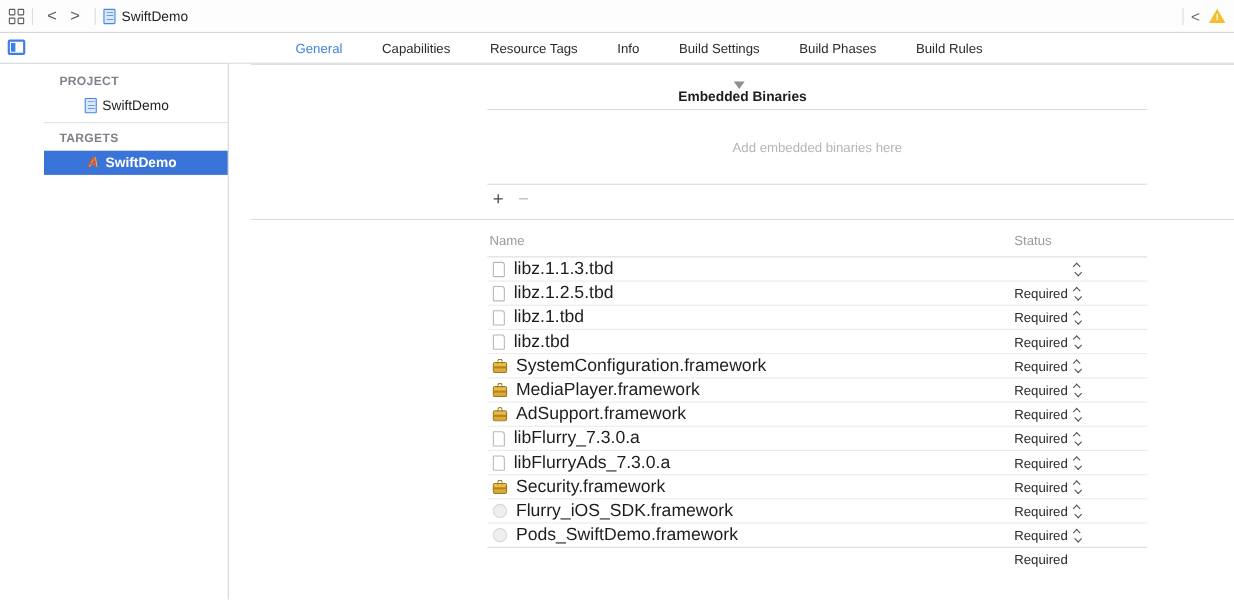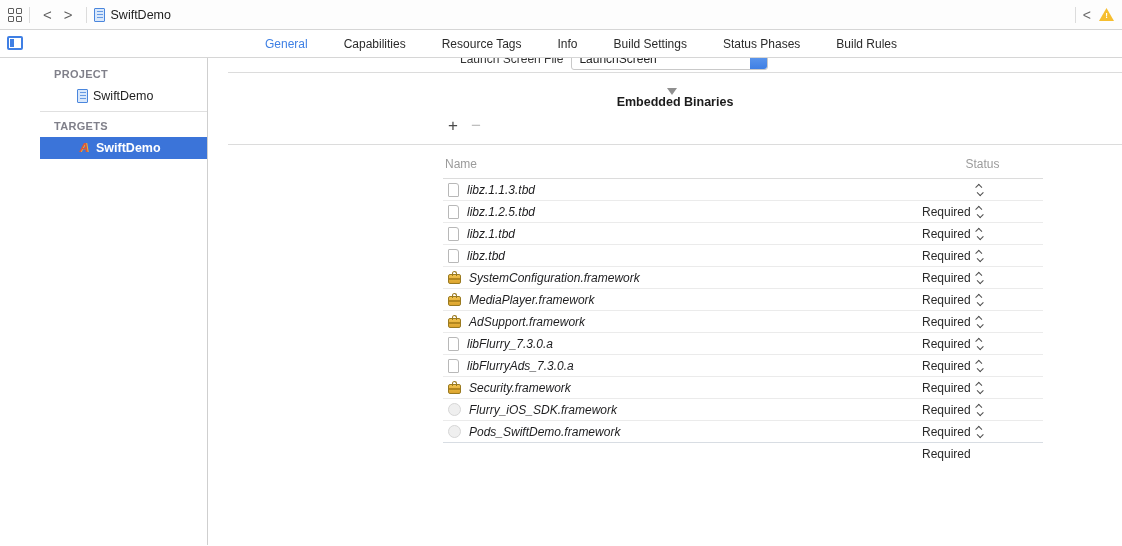--- a/index.html
+++ b/index.html
@@ -53,27 +53,27 @@
   .disc { width:0; height:0; border-left:5px solid transparent; border-right:5px solid transparent; border-top:7px solid #8f8f8f; margin-right:7px; }
   .section-title { font-size:12.5px; font-weight:bold; color:#1c1c1c; }
 
   .emb-table { margin:4px 0 0 235px; width:600px; }
   .emb-box { border-top:1px solid #dcdcdc; border-bottom:1px solid #dcdcdc; height:69px; display:flex; align-items:center; justify-content:center; }
   .emb-placeholder { font-size:12px; color:#b5b5b5; }
   .pm-row { display:flex; align-items:center; gap:13px; padding:4px 0 6px 5px; }
   .pm { font-size:17px; line-height:1; color:#4a4a4a; font-weight:400; cursor:default; }
   .pm.disabled { color:#bdbdbd; }
 
-  .lf-table { margin:6px 0 0 235px; width:600px;text-align:center; }
+  .lf-table { margin:6px 0 0 235px; width:600px; }
   .lf-head { display:flex; font-size:12px; color:#9b9b9b; padding:6px 0 7px 2px; }
   .lf-head .col-status { margin-left:auto; width:121px; }
   .rows { border-top:1px solid #dcdcdc; }
   .row { display:flex; align-items:center; height:22px; border-bottom:1px solid #ebebeb; padding-left:5px; }
   .row:last-child { border-bottom:1px solid #d8dde3; }
-  .row-name { font-size:12px; color:#1d1d1f; margin-left:8px;font-style:italic; }
+  .row-name { font-size:16px; color:#1d1d1f; margin-left:8px; }
   .row-status { margin-left:auto; width:121px; display:flex; align-items:center; }
   .status-label { font-size:12px; color:#2a2a2a;margin-top:44px; }
   .stepper { display:flex; flex-direction:column; gap:2px; margin-left:6px; }
   .chev { width:5px; height:5px; border-left:1.5px solid #4f4f4f; border-top:1.5px solid #4f4f4f; }
   .chev.up { transform:rotate(45deg) translateY(1px); }
   .chev.down { transform:rotate(225deg) translateY(1px); }
 
   .icon-doc { width:11px; height:14px; background:#fff; border:1px solid #b8b8b8; border-radius:1px 3px 1px 1px; flex:none; }
   .icon-toolbox { width:13px; height:10px; background:linear-gradient(#f0c24d,#dca42e); border:1px solid #9a7a20; border-radius:2px; position:relative; margin-top:3px; flex:none; }
   .icon-toolbox::before { content:""; position:absolute; left:3px; right:3px; top:-4px; height:4px; border:1px solid #9a7a20; border-bottom:none; border-radius:3px 3px 0 0; }
@@ -104,21 +104,21 @@
 </div>
 
 <div class="tabstrip">
   <span class="sidebar-toggle"></span>
   <div class="tabs" id="tabs">
       <span class="tab active">General</span>
       <span class="tab">Capabilities</span>
       <span class="tab">Resource Tags</span>
       <span class="tab">Info</span>
       <span class="tab">Build Settings</span>
-      <span class="tab">Status Phases</span>
+      <span class="tab">Build Phases</span>
       <span class="tab">Build Rules</span>
     </div>
 </div>
 
 <div class="main">
   <div class="sidebar">
     <div class="side-h">PROJECT</div>
     <div class="side-item">
       <span class="doc-icon"></span>
       <span>SwiftDemo</span>
@@ -126,36 +126,30 @@
     <div class="side-div"></div>
     <div class="side-h">TARGETS</div>
     <div class="side-item selected">
       <span class="a-icon">A</span>
       <span>SwiftDemo</span>
     </div>
   </div>
 
   <div class="content">
 
-    <div class="clip-row">
-      <div class="ls-row">
-        <span class="ls-label">Launch Screen File</span>
-        <span class="combo">
-          <span class="combo-val">LaunchScreen</span>
-          <span class="combo-btn"></span>
-        </span>
-      </div>
-    </div>
     <div class="hsep"></div>
 
     <div class="section-h">
       <span class="disc"></span>
       <span class="section-title">Embedded Binaries</span>
     </div>
     <div class="emb-table">
+      <div class="emb-box">
+        <span class="emb-placeholder">Add embedded binaries here</span>
+      </div>
       <div class="pm-row">
         <span class="pm">+</span>
         <span class="pm disabled">−</span>
       </div>
     </div>
     <div class="hsep" style="margin-top:4px;"></div>
 
     <div class="lf-table">
       <div class="lf-head">
         <span class="col-name">Name</span>

